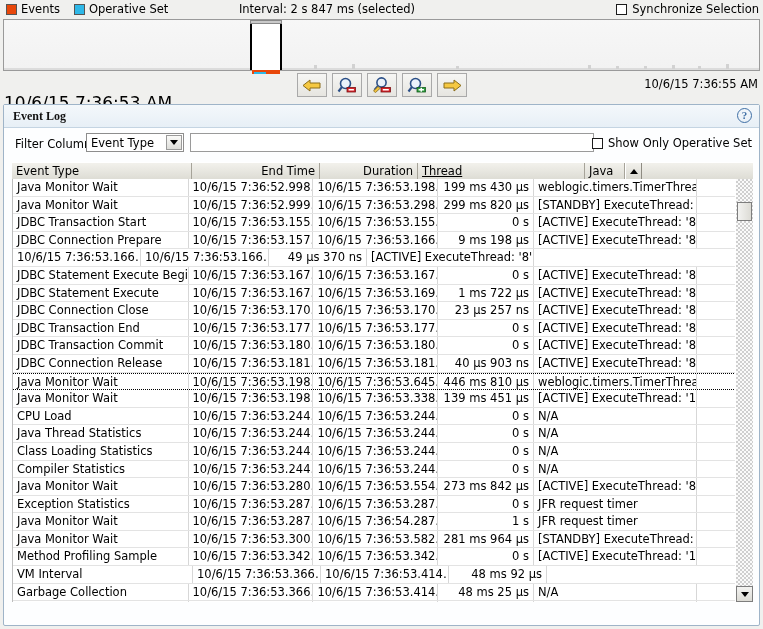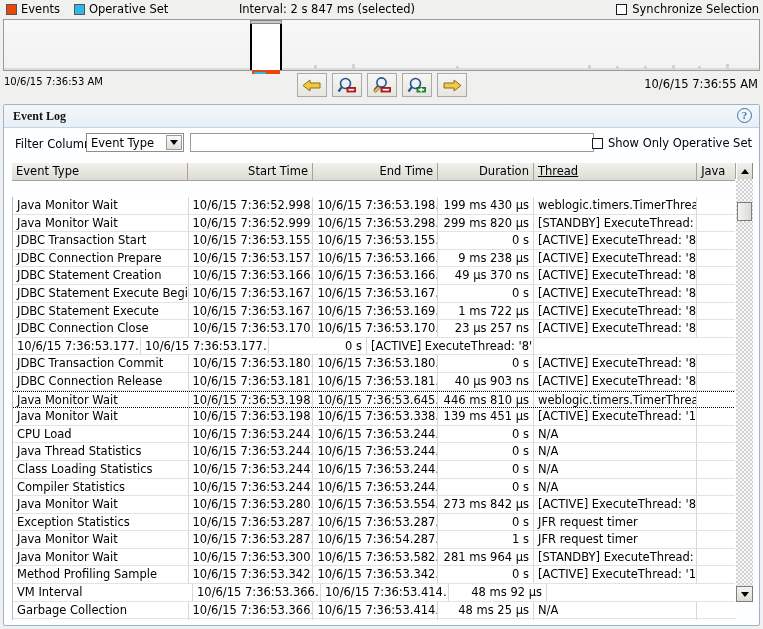--- a/index.html
+++ b/index.html
@@ -30,21 +30,21 @@
   .graph-base{position:absolute;left:0;right:0;bottom:0;height:2px;background:#dcdcdc;}
   .tick{position:absolute;bottom:1px;width:3px;background:#d2d2d2;}
   .selbox{position:absolute;top:0;bottom:0;width:32px;left:246px;background:#ffffff;
     border-left:2px solid #000;border-right:2px solid #000;box-sizing:border-box;}
   .selhandle{position:absolute;left:246px;top:0;width:32px;height:4px;background:#c9c9c9;border:1px solid #888;box-sizing:border-box;}
   .selmark{position:absolute;left:248px;bottom:-4px;width:28px;height:4px;background:#e8470a;}
   .selmark2{position:absolute;left:250px;bottom:-4px;width:12px;height:2px;background:#2eb8e8;}
 
   
   .navrow{position:absolute;left:0;top:73px;width:763px;height:28px;}
-  .time-left{position:absolute;left:4px;top:3px;font-size:10px;}
+  .time-left{position:absolute;left:4px;top:20px;font-size:17px;}
   .time-right{position:absolute;right:5px;top:4px;font-size:11.5px;}
   .btns{position:absolute;left:0;top:0;width:763px;display:flex;justify-content:center;gap:5px;}
   .tbtn{width:30px;height:24px;border:1px solid #a9a9a9;background:linear-gradient(to bottom,#f6f6f4 0%,#e6e5e0 100%);
         box-sizing:border-box;display:flex;align-items:center;justify-content:center;cursor:pointer;}
 
   
   .panel{position:absolute;left:3px;top:104px;width:757px;height:522px;
          border:1px solid #9fb4c8;background:#fdfeff;box-sizing:border-box;border-radius:2px;}
   .panel-head{position:absolute;left:0;top:0;right:0;height:22px;
       background:linear-gradient(to bottom,#f4f8fb 0%,#e7eff6 100%);
@@ -66,21 +66,21 @@
   .showop{position:absolute;right:7px;top:5px;display:flex;align-items:center;gap:5px;}
 
   
   .tablewrap{position:absolute;left:8px;top:57px;width:741px;height:440px;}
   .thead{display:flex;height:17px;background:linear-gradient(to bottom,#f2f1ec 0%,#dcdbd3 100%);
          border-top:1px solid #fff;border-bottom:1px solid #a6a399;font-size:11.5px;}
   .th{box-sizing:border-box;padding:1px 4px 0 4px;border-right:1px solid #a6a399;overflow:hidden;white-space:nowrap;cursor:pointer;}
   .th.r{text-align:right;}
   .th-sortbtn{width:17px;box-sizing:border-box;background:linear-gradient(to bottom,#f2f1ec 0%,#d8d7cf 100%);
      border-left:1px solid #fff;border-right:1px solid #8e8b82;display:flex;align-items:center;justify-content:center;cursor:pointer;}
-  .tbody{position:absolute;left:0;top:35px;width:724px;height:423px;overflow:hidden;background:#fff;
+  .tbody{position:absolute;left:0;top:17px;width:724px;height:423px;overflow:hidden;background:#fff;
          border-left:1px solid #bdbdbd;box-sizing:border-box;}
   .row{display:flex;height:17.6px;border-bottom:1px solid #e3e3e3;font-size:11.5px;box-sizing:border-box;cursor:pointer;}
   .row.focus{border-top:1px dotted #000;border-bottom:1px dotted #000;}
   .td{box-sizing:border-box;padding:1px 4px 0 4px;border-right:1px solid #d7d7d7;overflow:hidden;white-space:nowrap;}
   .td.r{text-align:right;}
   .c0{width:180px;} .c1{width:128px;} .c2{width:128px;} .c3{width:98px;} .c4{width:167px;} .c5{width:40px;border-right:none;}
   .h0{width:180px;} .h1{width:128px;} .h2{width:128px;} .h3{width:98px;} .h4{width:167px;text-decoration:underline;} .h5{width:40px;}
 
   
   .vsb{position:absolute;right:0;top:17px;width:17px;height:423px;
@@ -197,21 +197,20 @@
     <input class="filter-input" value="" placeholder="" style="">
     <div class="showop">
       <span class="cbox"></span>
       <span>Show Only Operative Set</span>
     </div>
   </div>
 
   <div class="tablewrap">
     <div class="thead">
       <div class="th h0">Event Type</div>
-      <div class="th h1 r">Start Time</div>
       <div class="th h2 r">End Time</div>
       <div class="th h3 r">Duration</div>
       <div class="th h4">Thread</div>
       <div class="th h5">Java</div>
       <div class="th-sortbtn">
           <span class="caret-up"></span>
         </div>
     </div>
 
     <div class="tbody" id="tbody">
@@ -236,26 +235,25 @@
           <div class="td c1 r">10/6/15 7:36:53.155…</div>
           <div class="td c2 r">10/6/15 7:36:53.155…</div>
           <div class="td c3 r">0 s</div>
           <div class="td c4">[ACTIVE] ExecuteThread: '8' fo…</div>
           <div class="td c5"></div>
         </div>
         <div class="row">
           <div class="td c0">JDBC Connection Prepare</div>
           <div class="td c1 r">10/6/15 7:36:53.157…</div>
           <div class="td c2 r">10/6/15 7:36:53.166…</div>
-          <div class="td c3 r">9 ms 238 µs</div>
-          <div class="td c4">[ACTIVE] ExecuteThread: '8' fo…</div>
-          <div class="td c5"></div>
-        </div>
-        <div class="row">
-          <div class="td c0">JDBC Statement Creation</div>
+          <div class="td c3 r">9 ms 198 µs</div>
+          <div class="td c4">[ACTIVE] ExecuteThread: '8' fo…</div>
+          <div class="td c5"></div>
+        </div>
+        <div class="row">
           <div class="td c1 r">10/6/15 7:36:53.166…</div>
           <div class="td c2 r">10/6/15 7:36:53.166…</div>
           <div class="td c3 r">49 µs 370 ns</div>
           <div class="td c4">[ACTIVE] ExecuteThread: '8' fo…</div>
           <div class="td c5"></div>
         </div>
         <div class="row">
           <div class="td c0">JDBC Statement Execute Begin</div>
           <div class="td c1 r">10/6/15 7:36:53.167…</div>
           <div class="td c2 r">10/6/15 7:36:53.167…</div>
@@ -273,20 +271,21 @@
         </div>
         <div class="row">
           <div class="td c0">JDBC Connection Close</div>
           <div class="td c1 r">10/6/15 7:36:53.170…</div>
           <div class="td c2 r">10/6/15 7:36:53.170…</div>
           <div class="td c3 r">23 µs 257 ns</div>
           <div class="td c4">[ACTIVE] ExecuteThread: '8' fo…</div>
           <div class="td c5"></div>
         </div>
         <div class="row">
+          <div class="td c0">JDBC Transaction End</div>
           <div class="td c1 r">10/6/15 7:36:53.177…</div>
           <div class="td c2 r">10/6/15 7:36:53.177…</div>
           <div class="td c3 r">0 s</div>
           <div class="td c4">[ACTIVE] ExecuteThread: '8' fo…</div>
           <div class="td c5"></div>
         </div>
         <div class="row">
           <div class="td c0">JDBC Transaction Commit</div>
           <div class="td c1 r">10/6/15 7:36:53.180…</div>
           <div class="td c2 r">10/6/15 7:36:53.180…</div>

